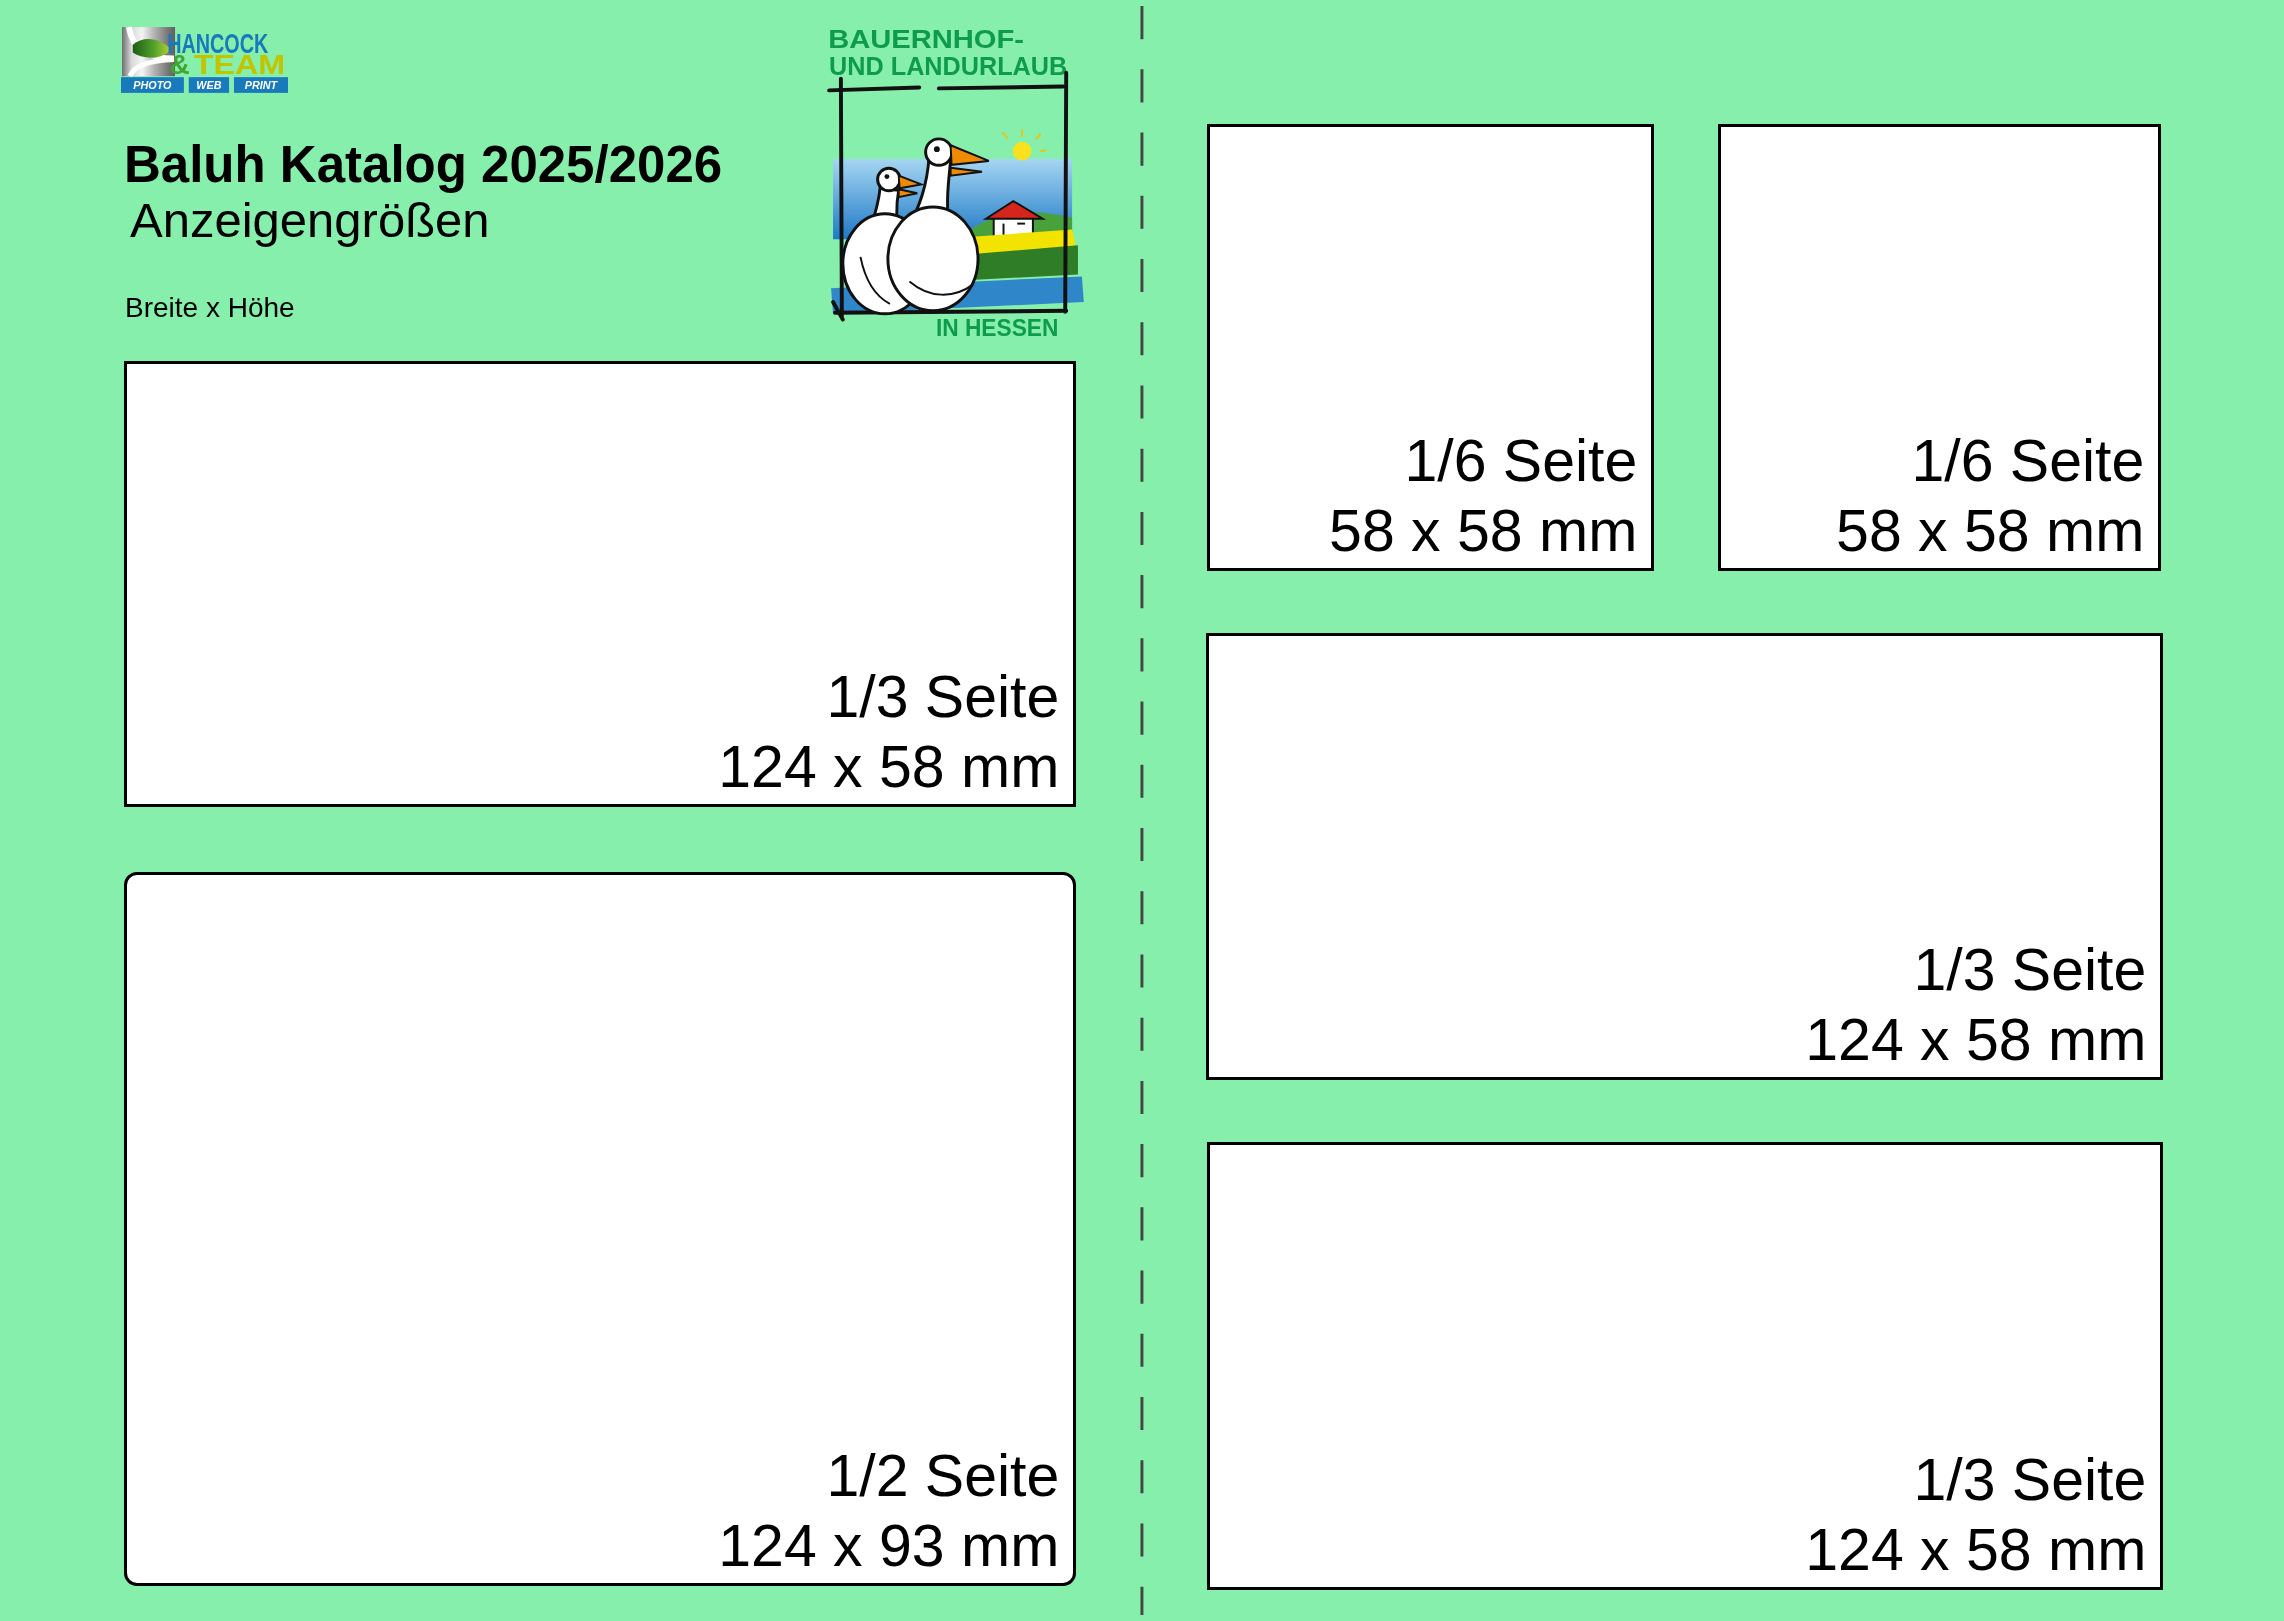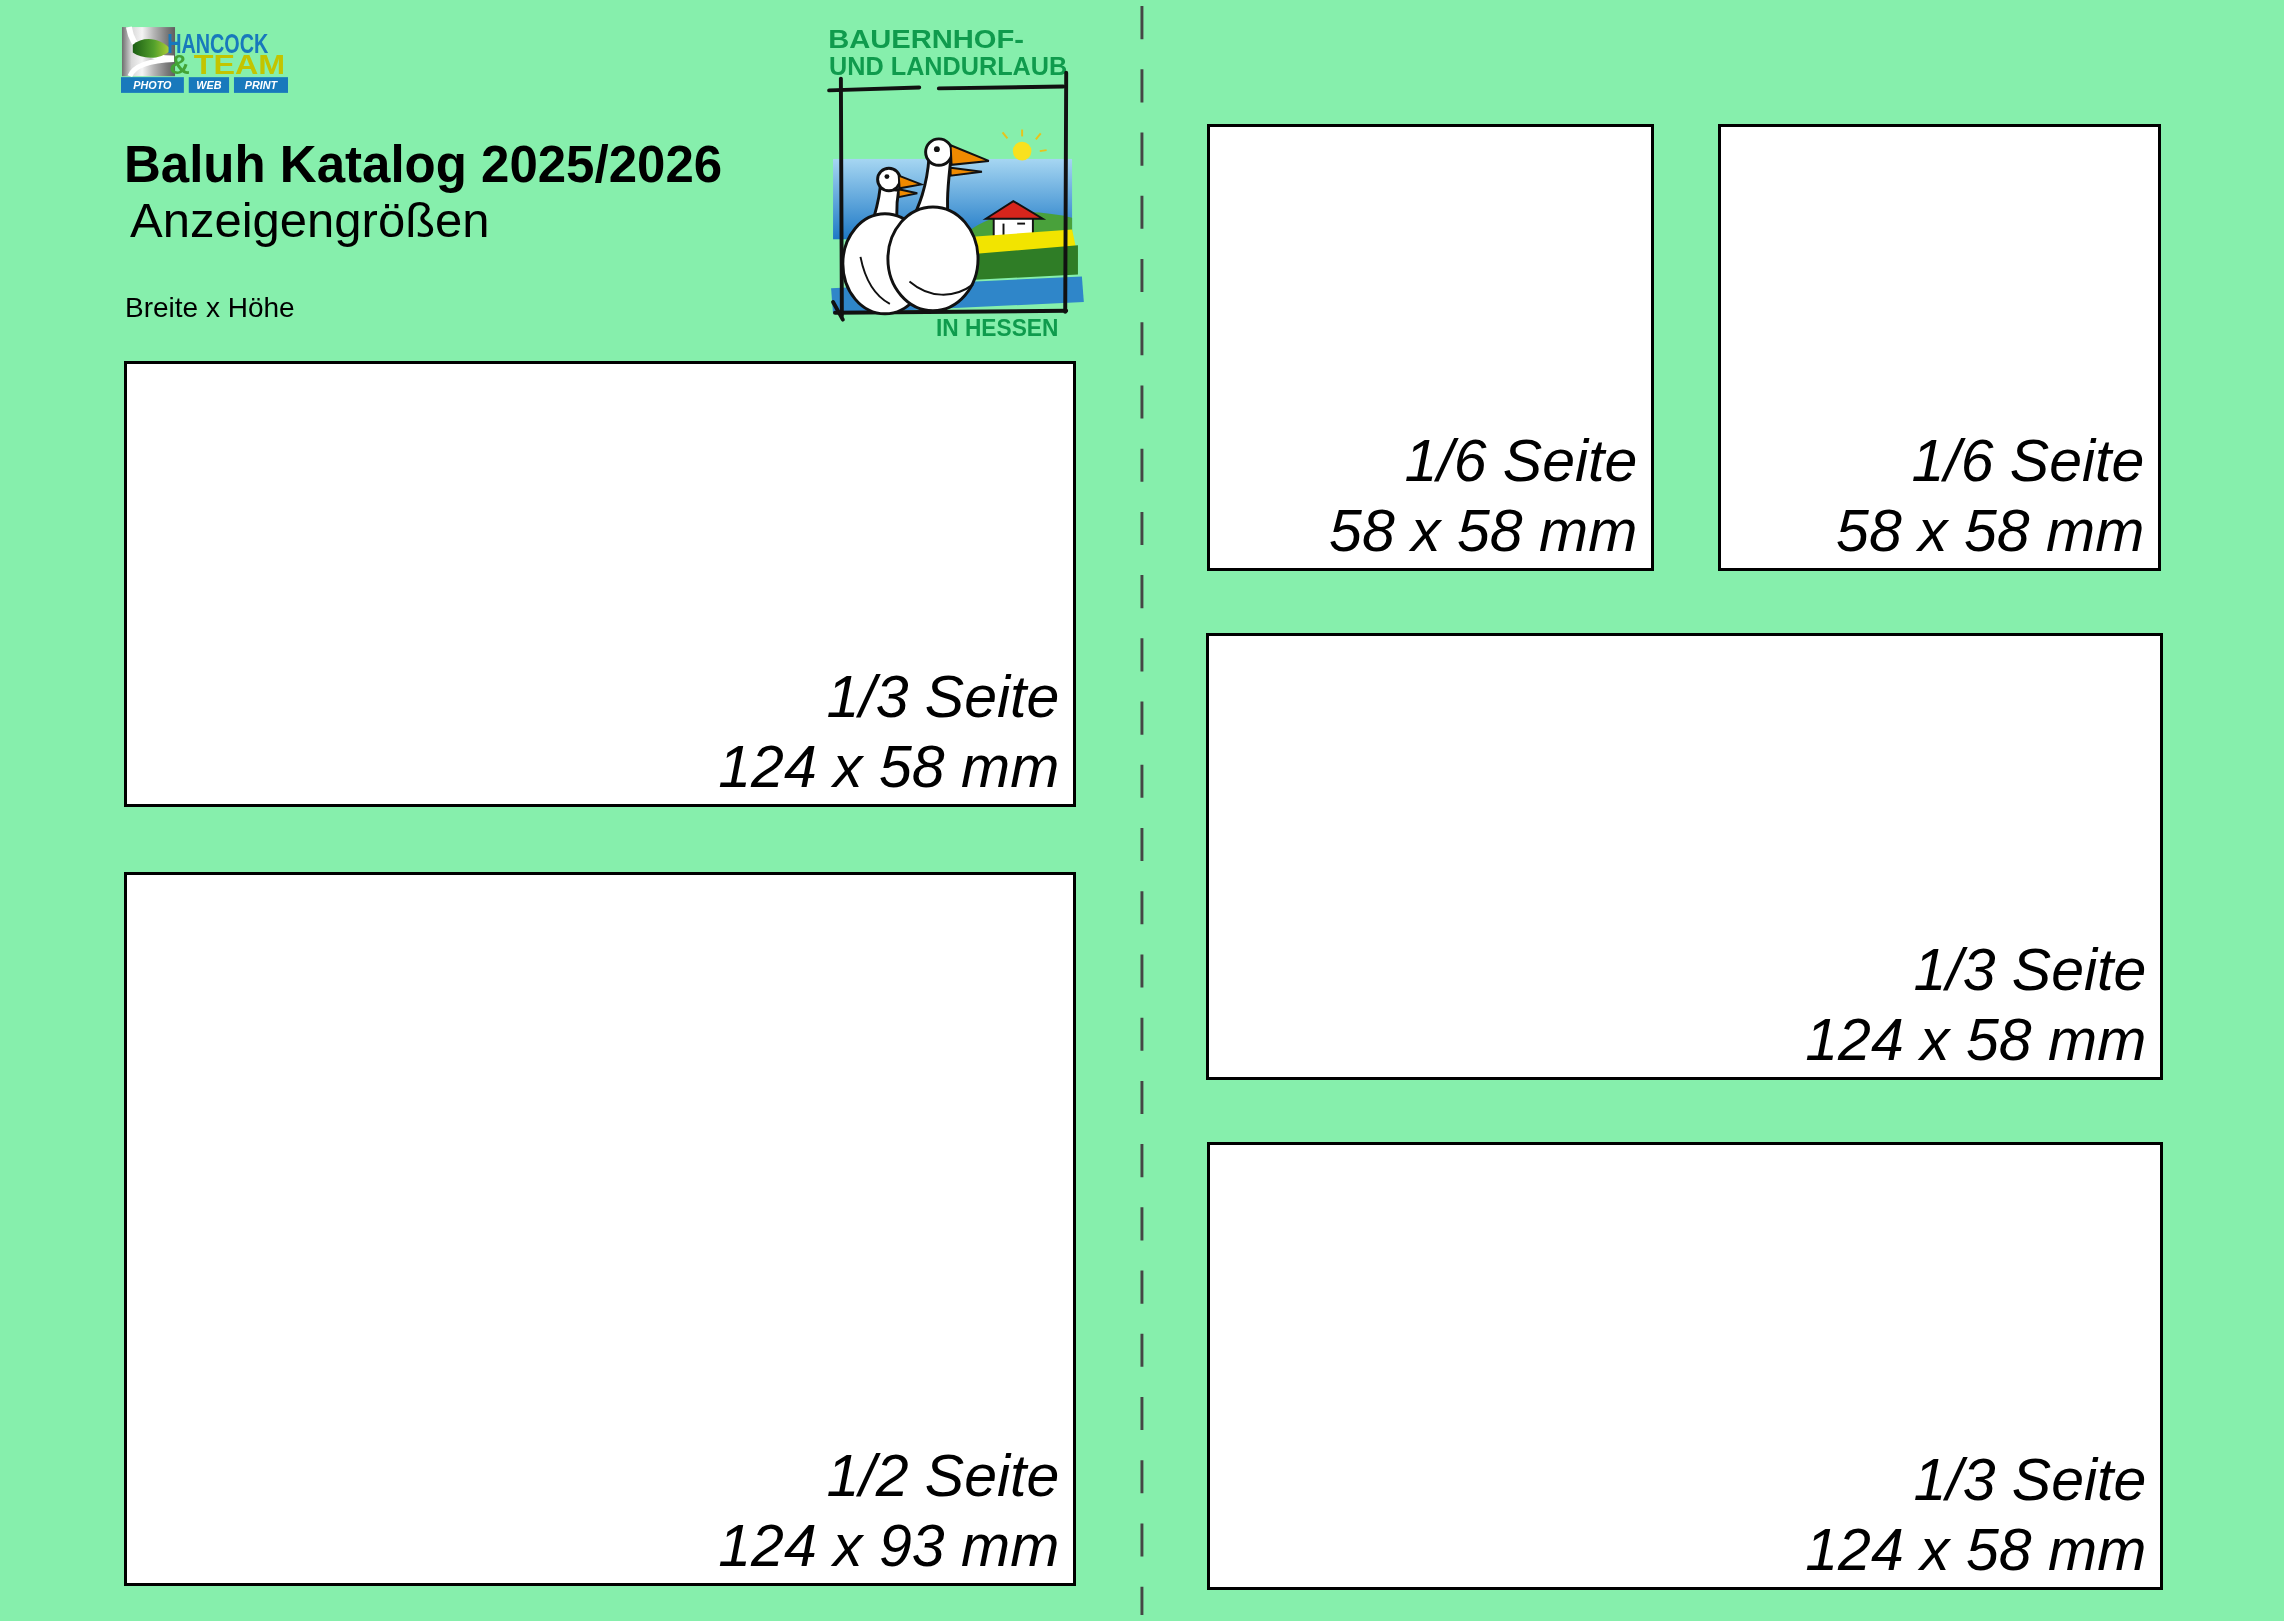--- a/index.html
+++ b/index.html
@@ -29,25 +29,25 @@
     position:absolute;
     border:3.9px solid #000;
     background:#fff;
     box-sizing:border-box;
   }
   .ad-label{
     position:absolute;
     right:13.7px;bottom:2px;
     text-align:right;
     font-size:59px;line-height:70px;
-    color:#000;white-space:nowrap;font-style:italic;
+    color:#000;white-space:nowrap;
   }
   .ad-label span{display:block;}
   #box1{left:124px;top:361px;width:952px;height:446px;}
-  #box2{left:124px;top:872px;width:952px;height:714px;}
+  #box2{left:124px;top:872px;width:952px;height:714px;border-radius:13px;}
   #box3{left:1207px;top:124px;width:447px;height:447px;}
   #box4{left:1718px;top:124px;width:443px;height:447px;}
   #box5{left:1206px;top:633px;width:957px;height:447px;}
   #box6{left:1207px;top:1142px;width:956px;height:448px;}
   #divider{left:1140px;top:0px;}
   #hancock-logo{left:121px;top:22.5px;}
   #baluh-logo{left:821px;top:11.8px;}
 </style>
 </head>
 <body>

